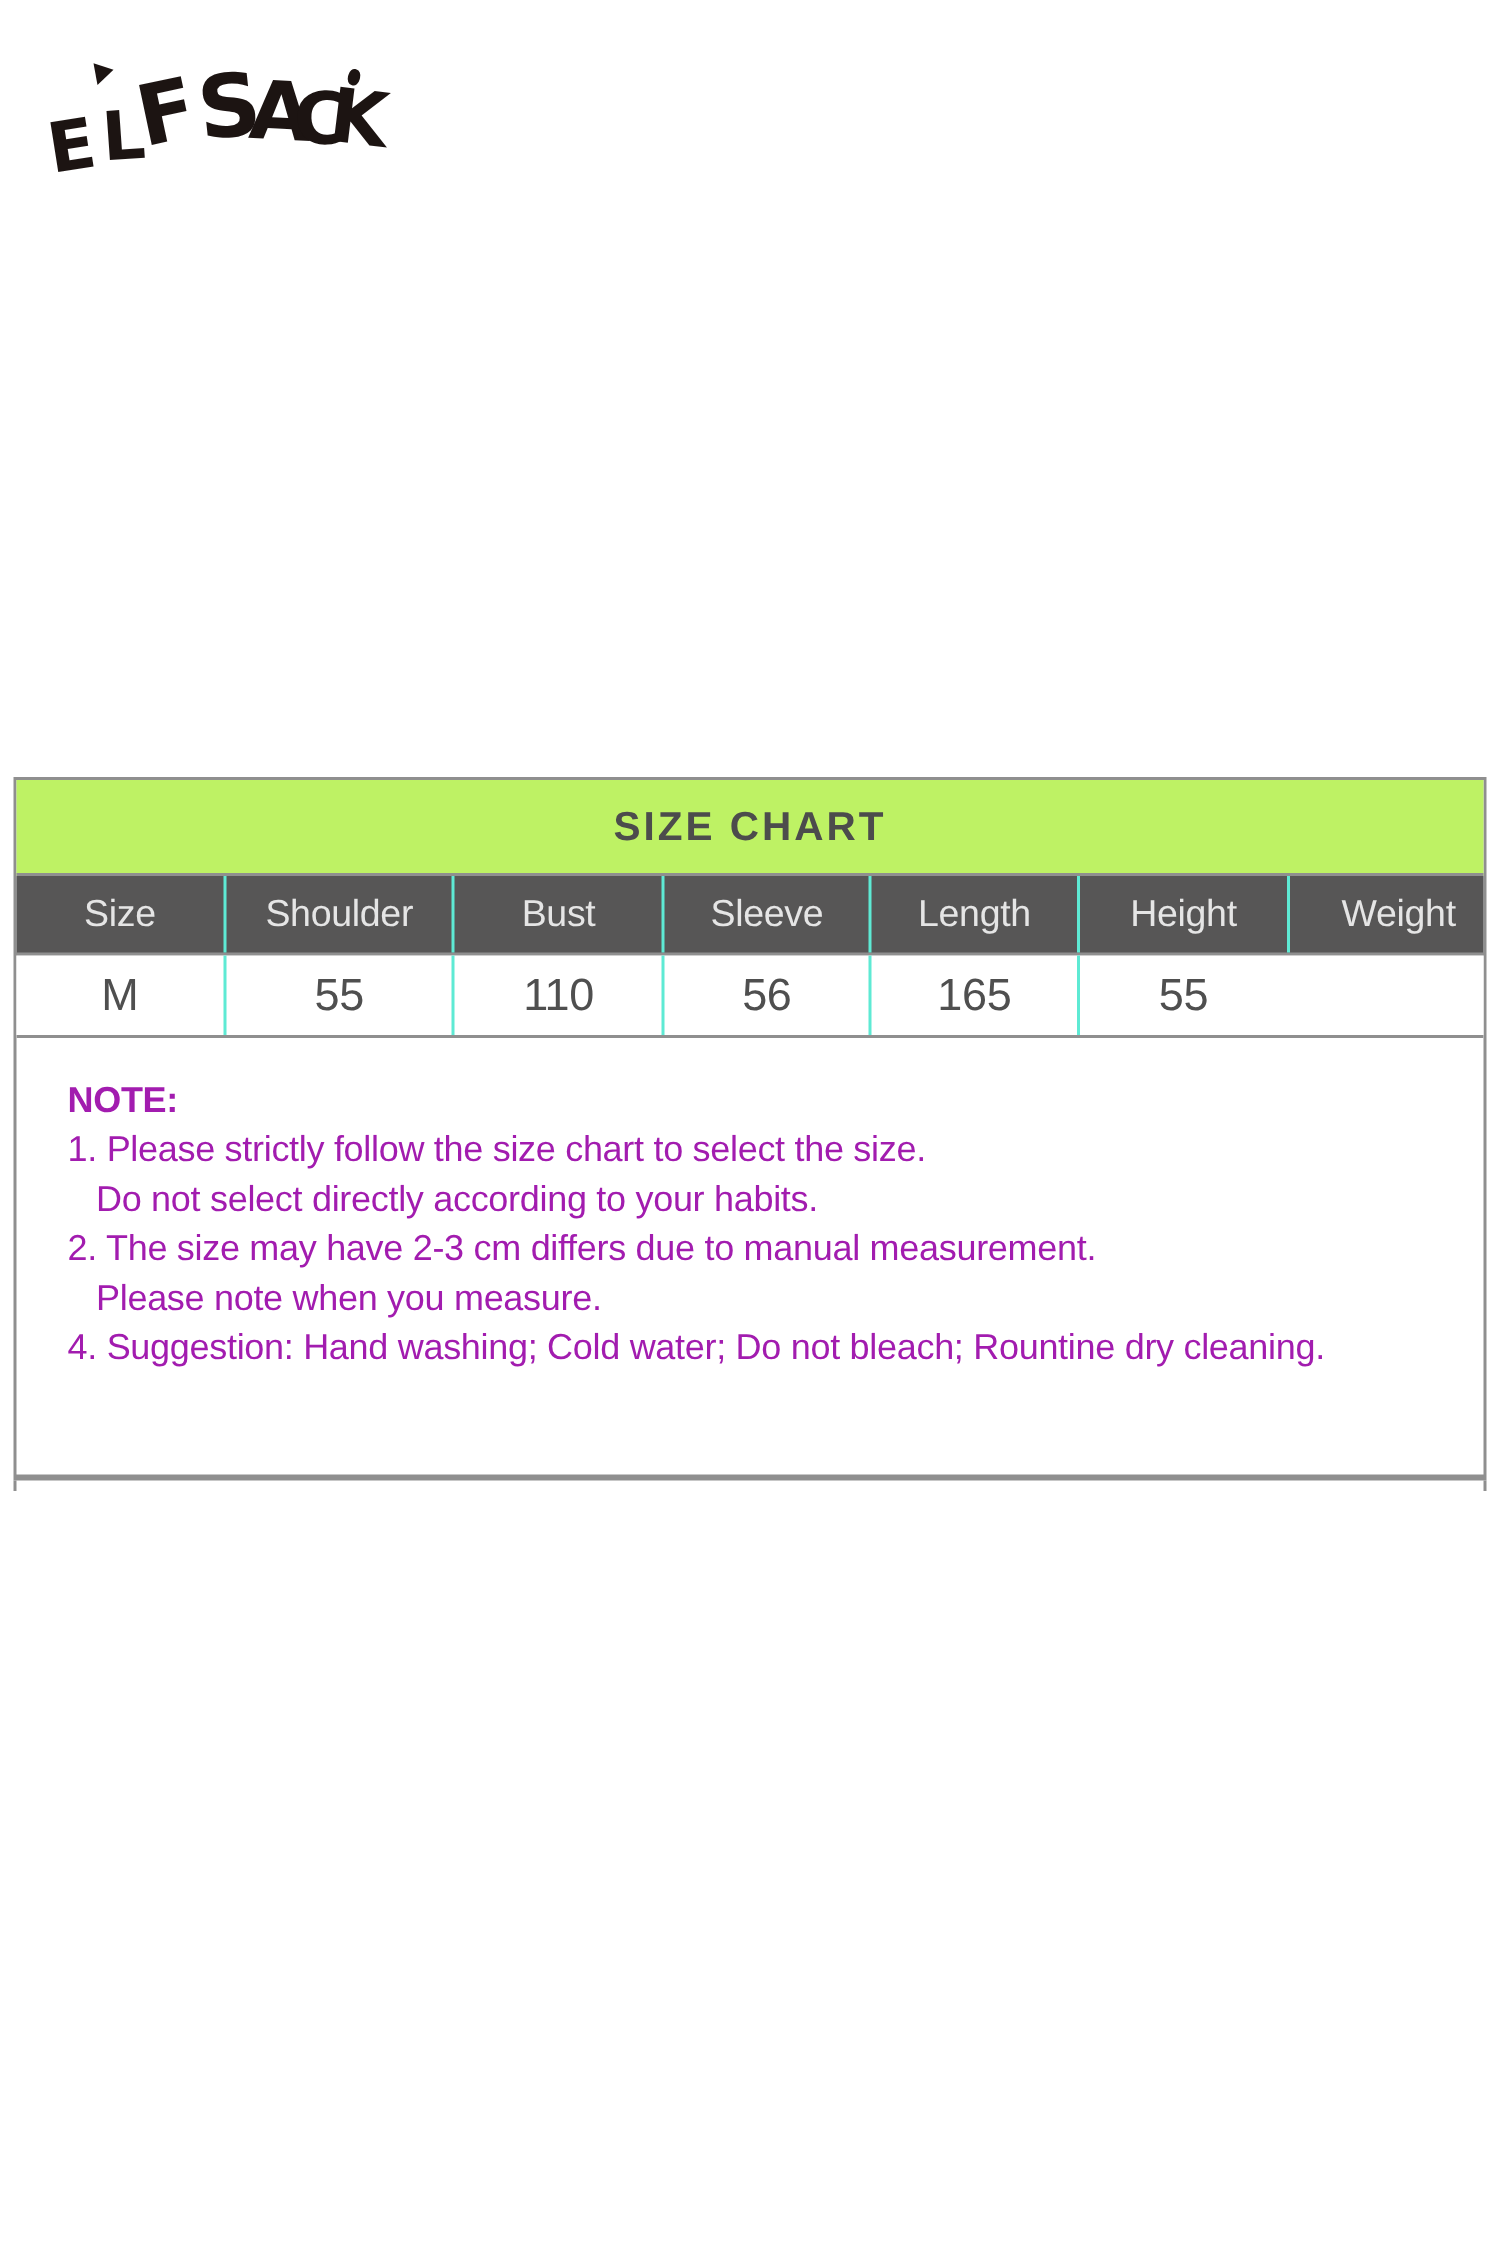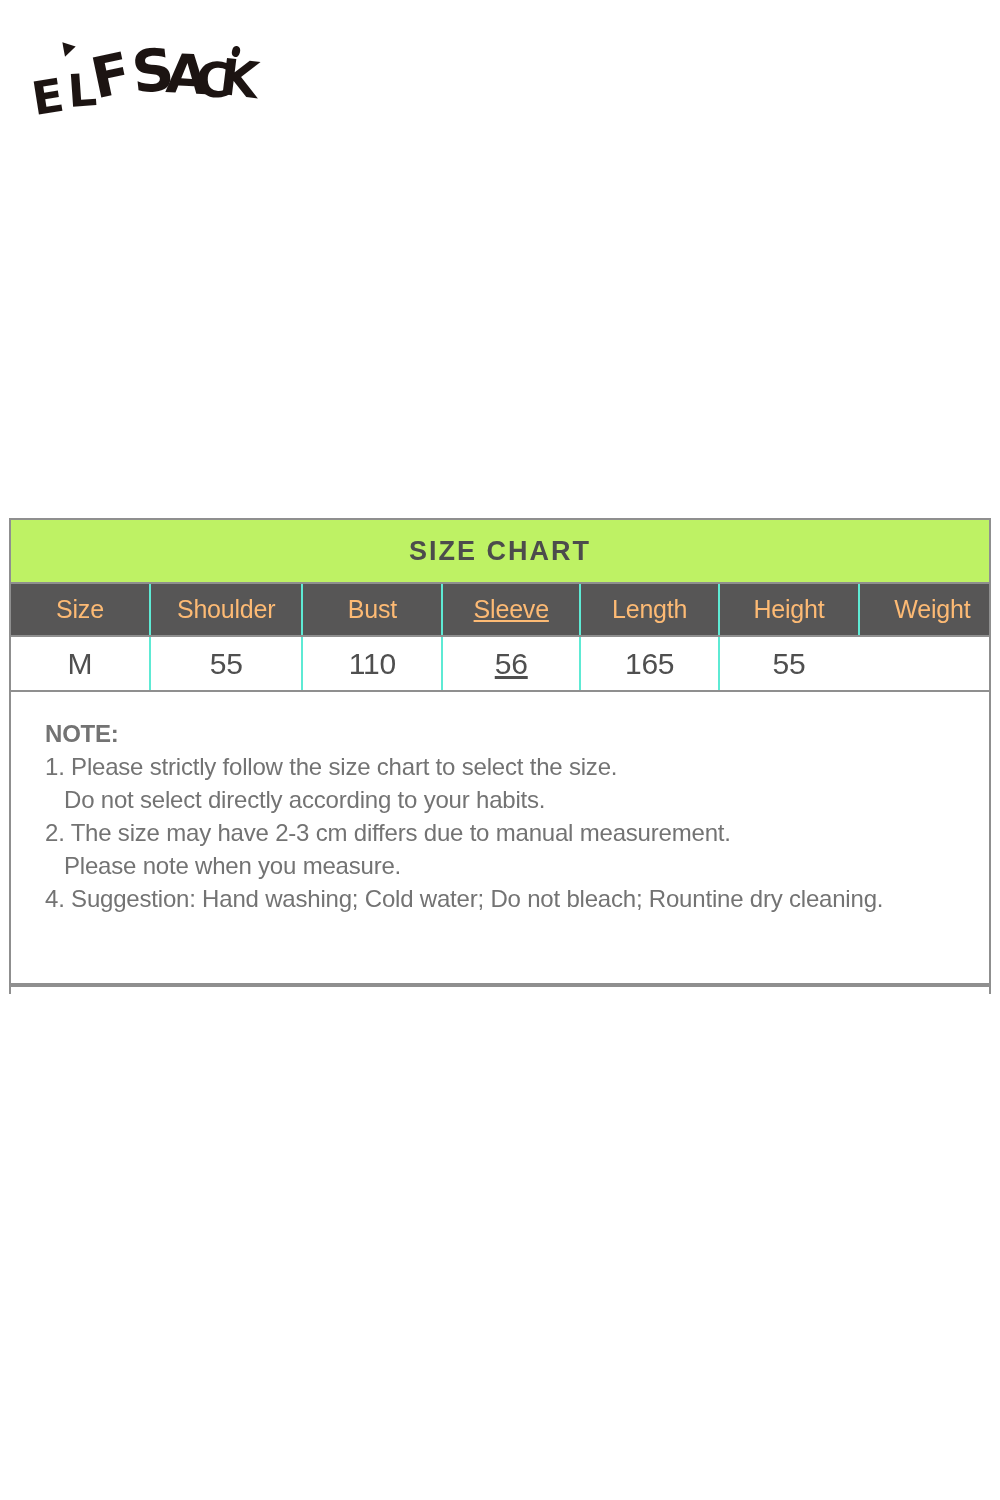--- a/index.html
+++ b/index.html
@@ -58,35 +58,35 @@
   .row { display: flex; width: 100%; }
   .row .cell {
     box-sizing: border-box; text-align: center;
     letter-spacing: -0.2px;
     overflow: hidden; white-space: nowrap;
   }
   .row .cell + .cell { border-left: 2px solid #5eead4; }
   .row .cell:nth-child(1) { width: 14.1%; }
   .row .cell:nth-child(2) { width: 15.6%; }
   .row .cell:nth-child(3) { width: 14.3%; }
-  .row .cell:nth-child(4) { width: 14.1%; text-decoration: underline; }
+  .row .cell:nth-child(4) { width: 14.1%; }
   .row .cell:nth-child(5) { width: 14.2%; }
   .row .cell:nth-child(6) { width: 14.3%; }
   .row .cell:nth-child(7) { width: 13.4%; padding-left: 16px; }
   .row.header { background: #575656; border-bottom: 2px solid #8f8f8f; }
-  .row.header .cell { color: #fdba74; font-size: 25px; height: 51px; line-height: 51px; }
+  .row.header .cell { color: #e5e5e5; font-size: 25px; height: 51px; line-height: 51px; }
   .row.data { background: #ffffff; border-bottom: 2px solid #8f8f8f; }
   .row.data .cell { color: #4f4f4f; font-size: 30px; height: 53px; line-height: 53px; }
 
   
   .note {
     height: 266px;
     padding: 25px 24px 0 34px;
     font-size: 24px; line-height: 33px;
-    color: #737373; letter-spacing: -0.2px;
+    color: #a21caf; letter-spacing: -0.2px;
   }
   .note .heading { font-weight: bold; }
   .note .line { white-space: nowrap; }
   .note .line.indent { padding-left: 19px; }
 
   
   .stub { position: absolute; width: 2px; height: 7px; background: #8f8f8f; top: 987px; }
   .stub.left { left: 9px; }
   .stub.right { left: 989px; }
 </style>

